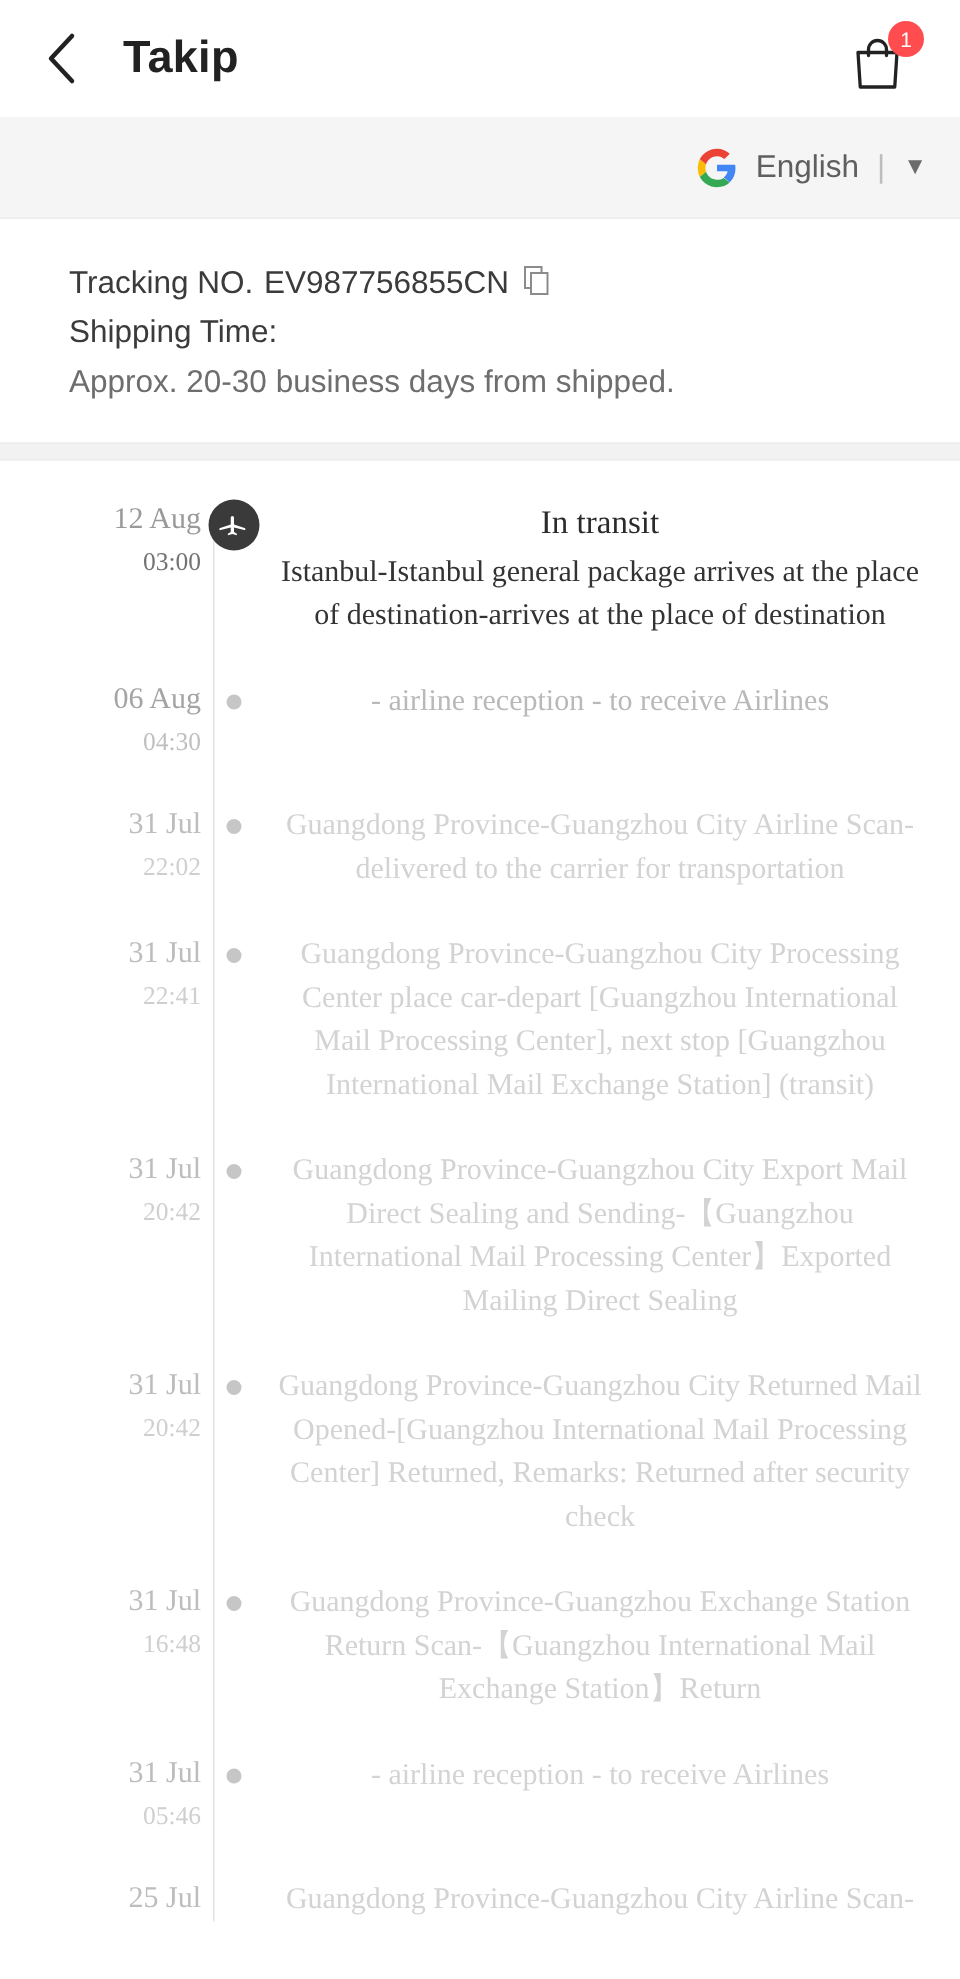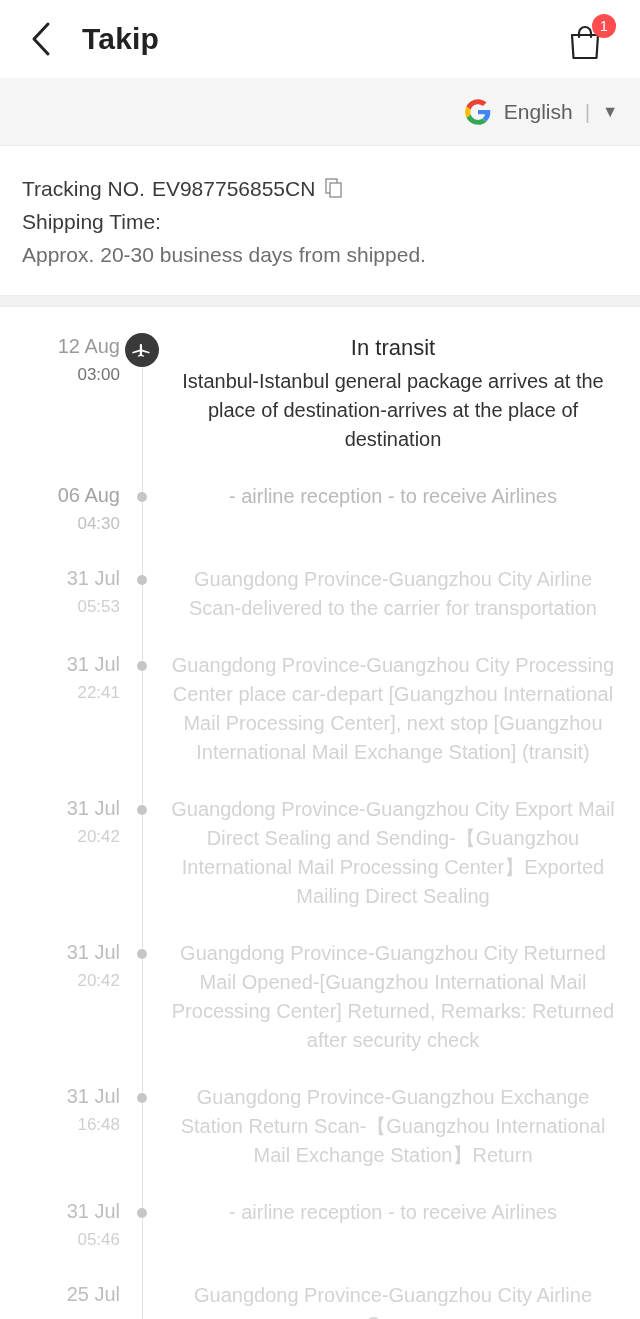--- a/index.html
+++ b/index.html
@@ -92,20 +92,21 @@
   }
   .caret {
     font-size: 16px;
     color: #6b6b6b;
   }
 
   
   .info {
     background: #fff;
     padding: 26px 22px 24px 22px;
+    margin-left: 24px;
   }
   .info-row {
     font-size: 21px;
     color: #3b3b3b;
     line-height: 33px;
     display: flex;
     align-items: baseline;
     flex-wrap: wrap;
   }
   .copy-icon {
@@ -134,22 +135,23 @@
     position: absolute;
     left: 142px;
     top: 44px;
     bottom: 0;
     width: 1px;
     background: #e2e2e2;
   }
   .tl-item {
     position: relative;
     display: flex;
-    padding: 0 24px 0 0;
+    padding: 0 24px 0 14px;
     margin-bottom: 28px;
+    font-family: Liberation Serif, serif;
   }
   .tl-date {
     width: 120px;
     flex: 0 0 120px;
     text-align: right;
     padding-right: 0;
   }
   .tl-day {
     font-size: 20px;
     color: #9a9a9a;
@@ -293,21 +295,21 @@
         <div class="tl-dotcol">
           <span class="tl-dot"></span>
         </div>
         <div class="tl-body">
           <div class="tl-desc">- airline reception - to receive Airlines</div>
         </div>
       </div>
       <div class="tl-item faded">
         <div class="tl-date">
           <div class="tl-day">31 Jul</div>
-          <div class="tl-time">05:53</div>
+          <div class="tl-time">22:02</div>
         </div>
         <div class="tl-dotcol">
           <span class="tl-dot"></span>
         </div>
         <div class="tl-body">
           <div class="tl-desc">Guangdong Province-Guangzhou City Airline Scan-delivered to the carrier for transportation</div>
         </div>
       </div>
       <div class="tl-item faded">
         <div class="tl-date">

